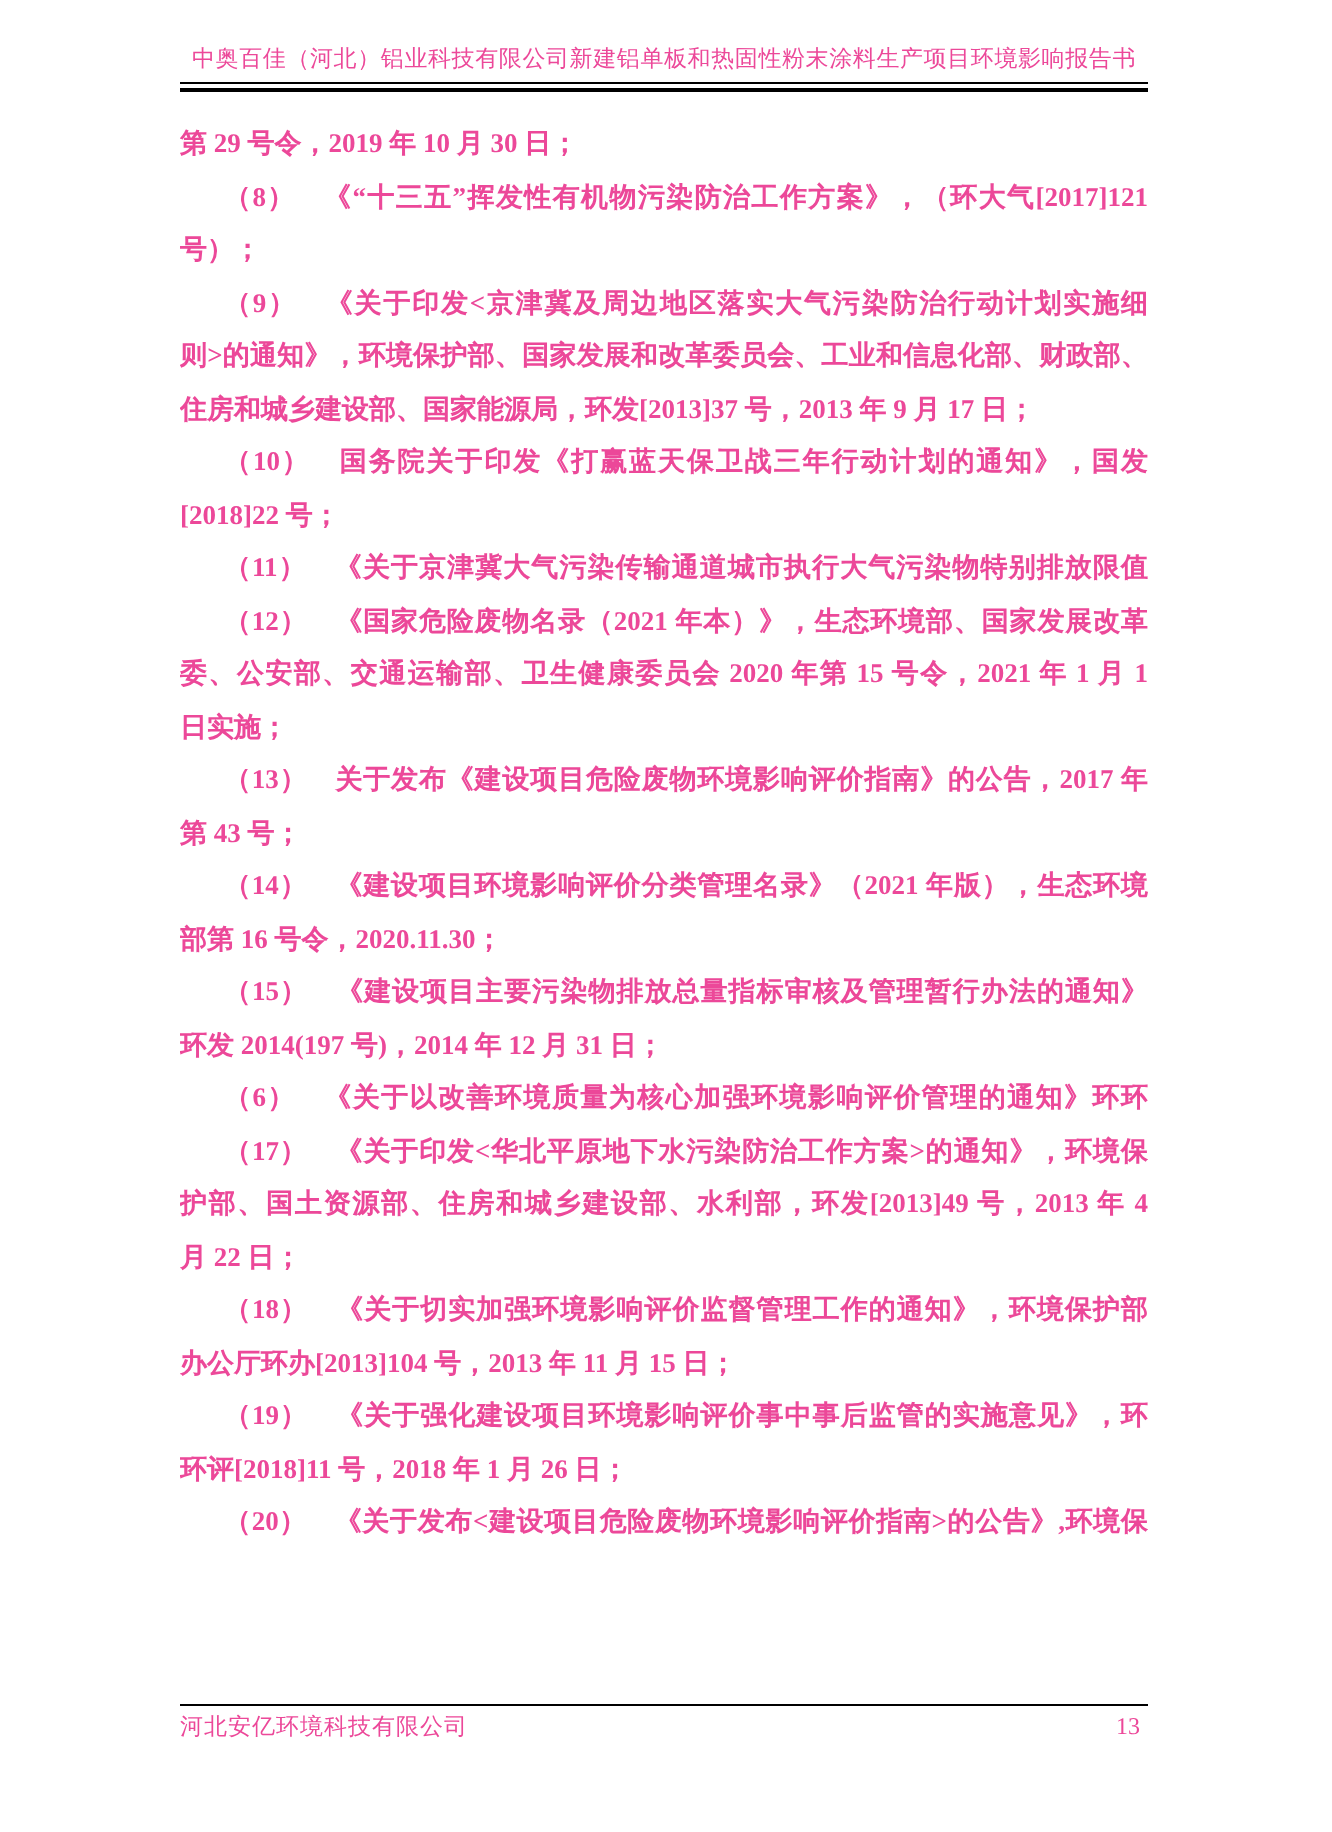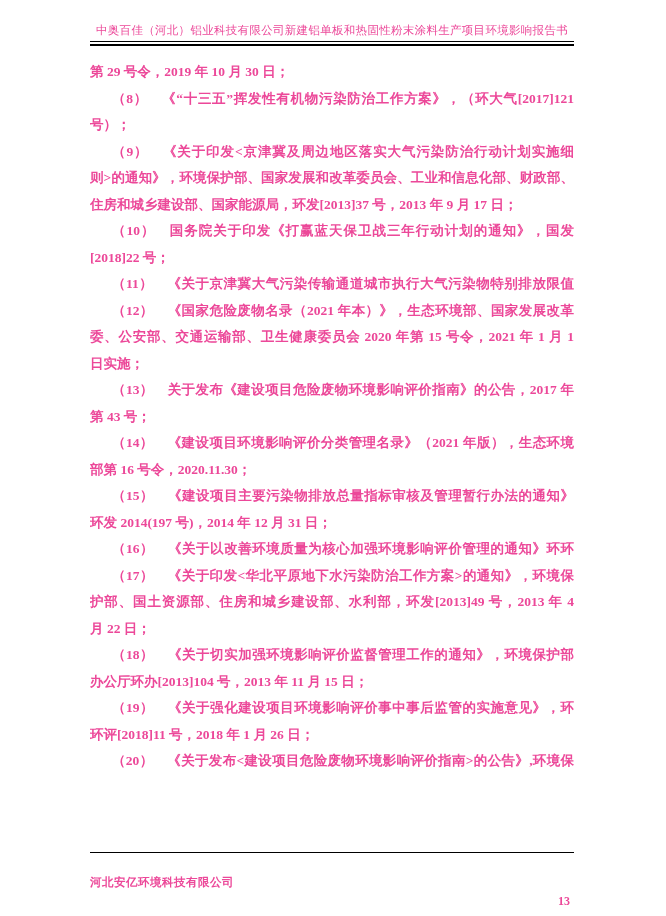--- a/index.html
+++ b/index.html
@@ -64,31 +64,29 @@
     width: 484px;
     border-top: 1.5px solid #000;
   }
   .footer {
     position: absolute;
     top: 856px;
     left: 90px;
     width: 484px;
     display: flex;
     justify-content: space-between;
-    align-items: center;
-    font-weight: bold;
+    align-items: flex-start;
   }
   .footer-company {
     font-size: 11.5px;
     letter-spacing: 0.5px;
   }
   .footer-page {
     font-size: 12px;
     padding-right: 4px;
-    margin-top: 38px;
   }
 </style>
 </head>
 <body>
 
 <div class="page">
 
   <div class="header-title">中奥百佳（河北）铝业科技有限公司新建铝单板和热固性粉末涂料生产项目环境影响报告书</div>
 
   <div class="header-rule"></div>
@@ -105,21 +103,21 @@
       <div class="line indent justify">（11）　《关于京津冀大气污染传输通道城市执行大气污染物特别排放限值</div>
       <div class="line indent justify">（12）　《国家危险废物名录（2021 年本）》，生态环境部、国家发展改革</div>
       <div class="line justify">委、公安部、交通运输部、卫生健康委员会 2020 年第 15 号令，2021 年 1 月 1</div>
       <div class="line">日实施；</div>
       <div class="line indent justify">（13）　关于发布《建设项目危险废物环境影响评价指南》的公告，2017 年</div>
       <div class="line">第 43 号；</div>
       <div class="line indent justify">（14）　《建设项目环境影响评价分类管理名录》（2021 年版），生态环境</div>
       <div class="line">部第 16 号令，2020.11.30；</div>
       <div class="line indent justify">（15）　《建设项目主要污染物排放总量指标审核及管理暂行办法的通知》</div>
       <div class="line">环发 2014(197 号)，2014 年 12 月 31 日；</div>
-      <div class="line indent justify">（16）　《关于以改善环境质量为核心加强环境影响评价管理的通知》环环</div>
+      <div class="line indent justify">（6）　《关于以改善环境质量为核心加强环境影响评价管理的通知》环环</div>
       <div class="line indent justify">（17）　《关于印发&lt;华北平原地下水污染防治工作方案&gt;的通知》，环境保</div>
       <div class="line justify">护部、国土资源部、住房和城乡建设部、水利部，环发[2013]49 号，2013 年 4</div>
       <div class="line">月 22 日；</div>
       <div class="line indent justify">（18）　《关于切实加强环境影响评价监督管理工作的通知》，环境保护部</div>
       <div class="line">办公厅环办[2013]104 号，2013 年 11 月 15 日；</div>
       <div class="line indent justify">（19）　《关于强化建设项目环境影响评价事中事后监管的实施意见》，环</div>
       <div class="line">环评[2018]11 号，2018 年 1 月 26 日；</div>
       <div class="line indent justify">（20）　《关于发布&lt;建设项目危险废物环境影响评价指南&gt;的公告》,环境保</div>
     </div>
 

